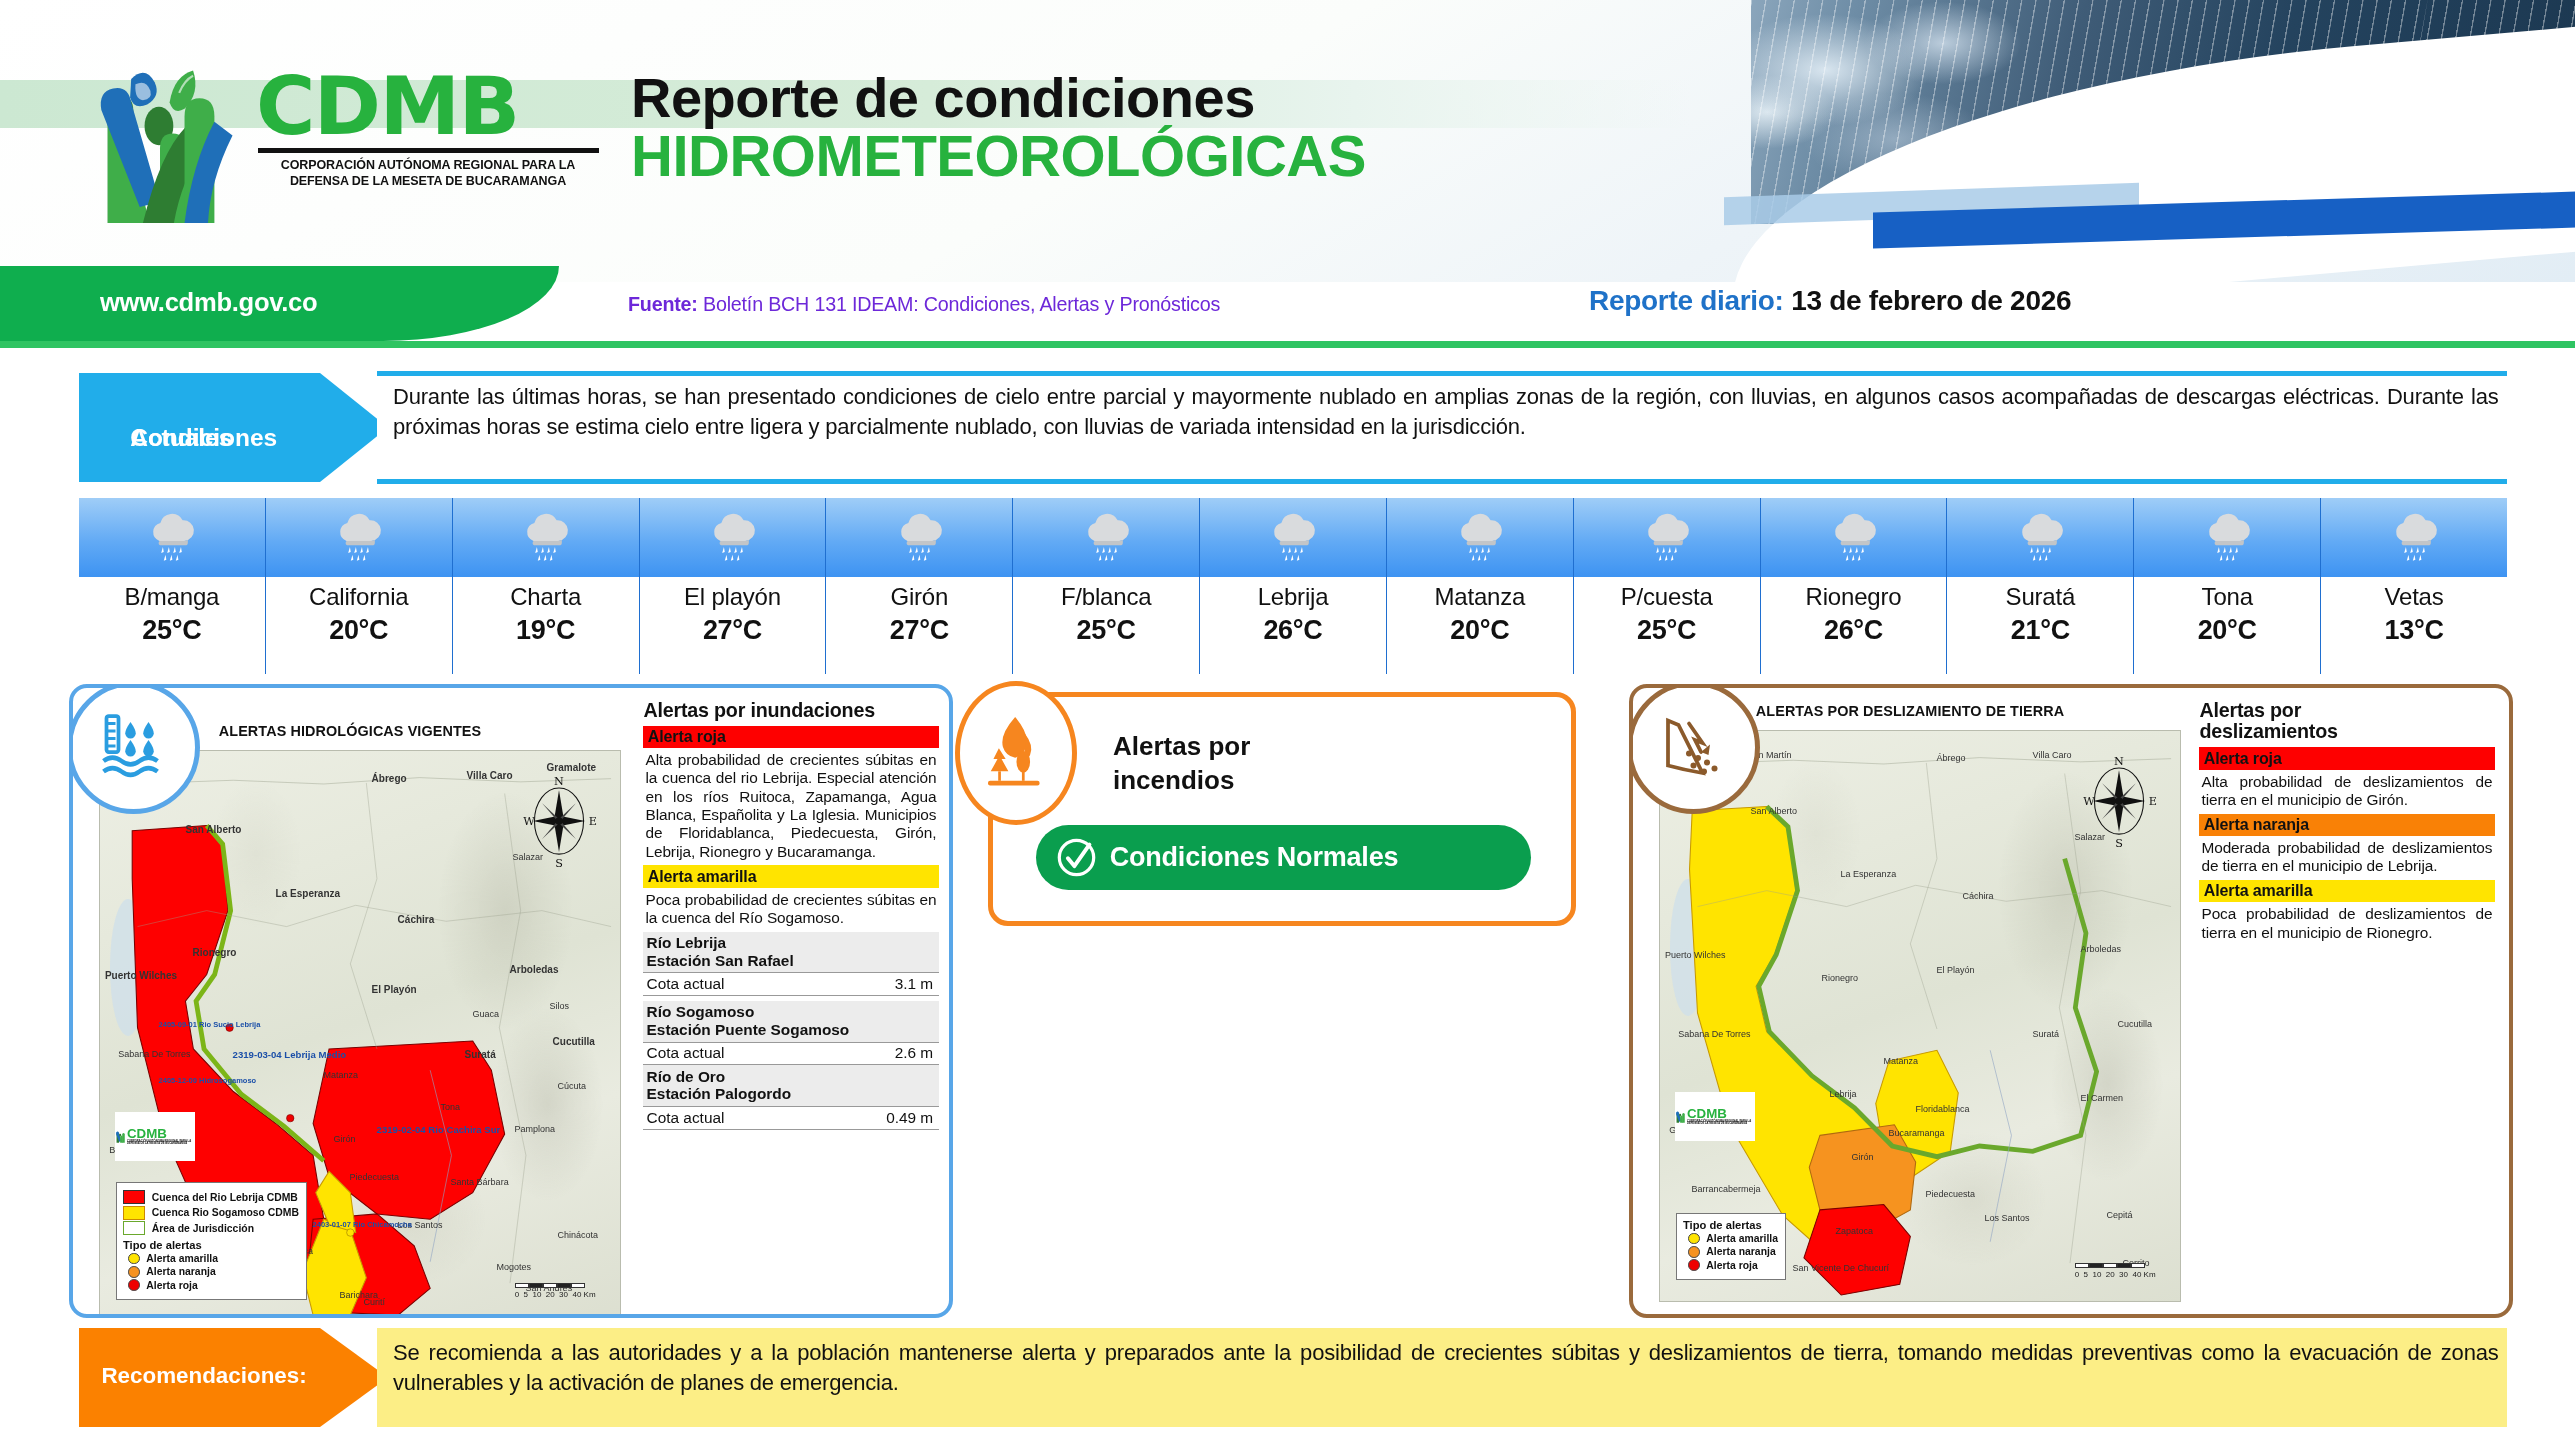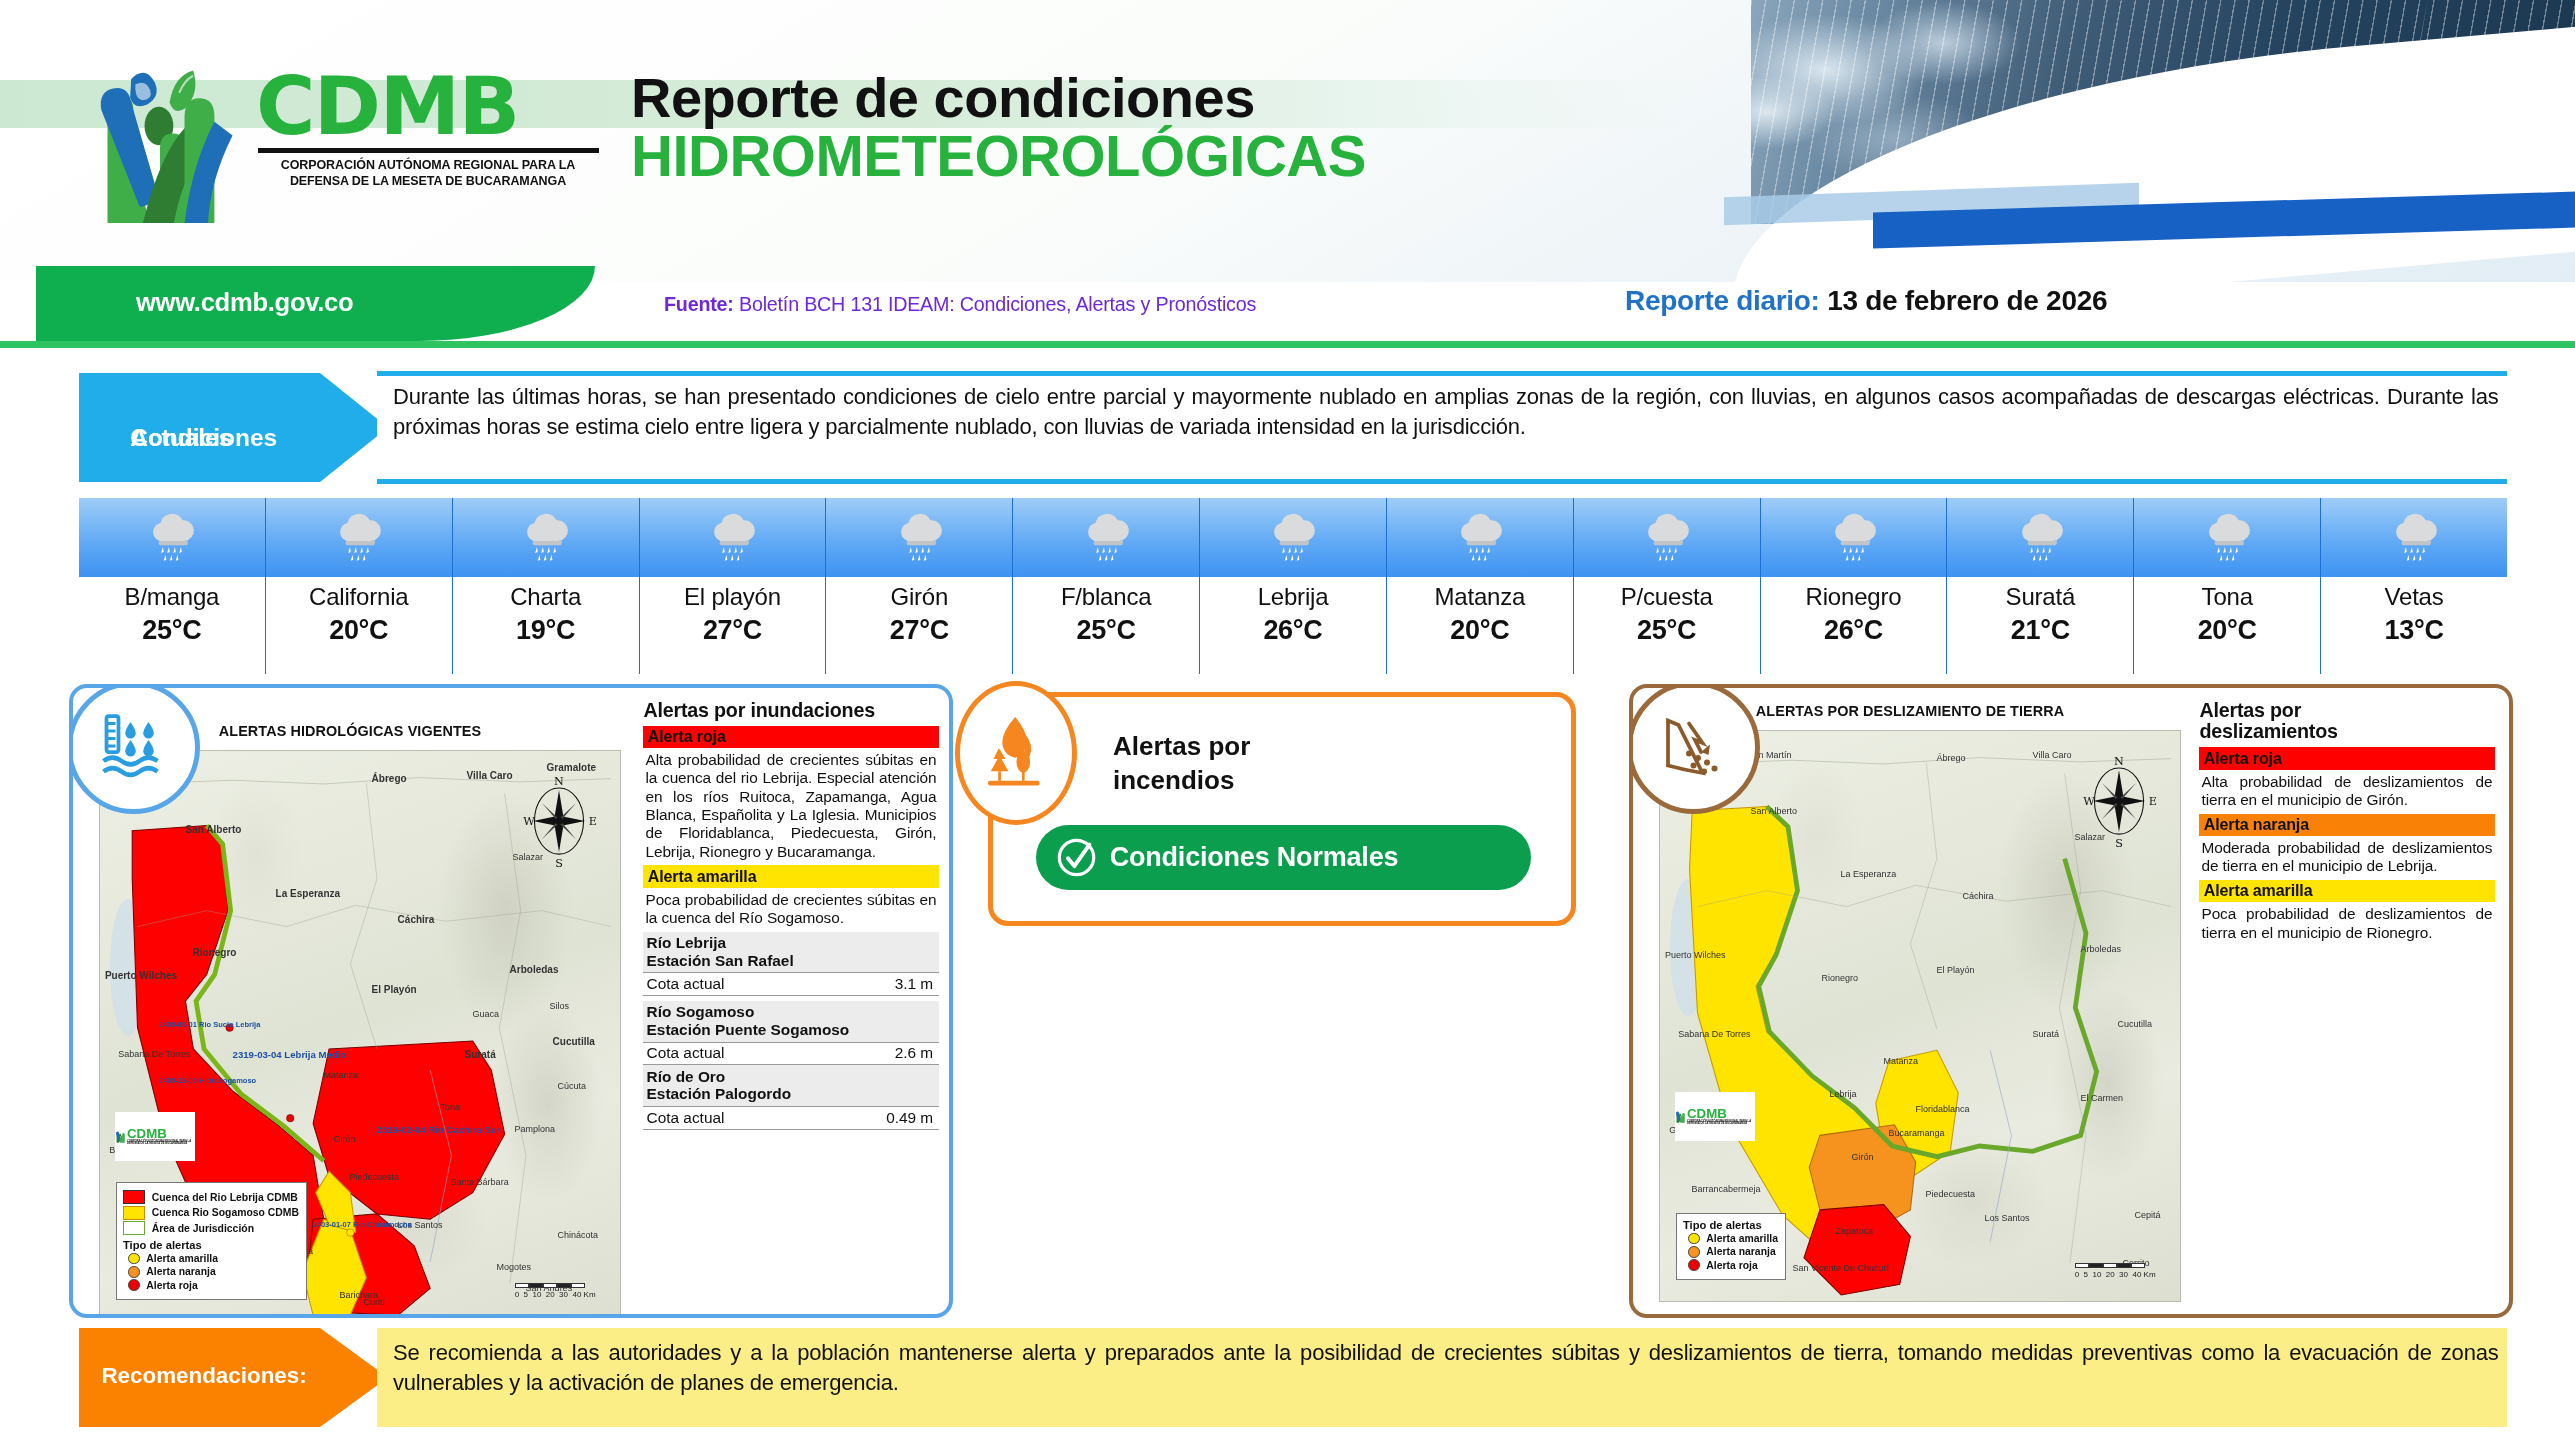--- a/index.html
+++ b/index.html
@@ -33,21 +33,21 @@
   .logo-cdmb { font-size:81px; font-weight:bold; color:#27b23e; letter-spacing:-1.6px; line-height:.96;
                font-family:"DejaVu Sans", sans-serif; }
   .logo-rule { width:341px; height:4.8px; background:#111; margin:2.1px 0 4.3px 2.1px; }
   .logo-sub { font-size:12.5px; font-weight:bold; color:#111; line-height:1.28; letter-spacing:-0.1px; text-align:center; width:344px; }
 
   .title-wrap { position:absolute; left:631px; top:69px; }
   .title-1 { font-size:56px; font-weight:bold; color:#111; line-height:1.02; letter-spacing:-0.5px; }
   .title-2 { font-size:58px; font-weight:bold; color:#27b23e; line-height:1.04; letter-spacing:-0.5px; }
 
   
-  .srcbar { position:absolute; left:0; top:266px; width:2524px; height:75px;margin-left:36px; }
+  .srcbar { position:absolute; left:0; top:266px; width:2524px; height:75px; }
   .srcbar-green { position:absolute; left:0; top:0; width:559px; height:75px; background:#0fae4e;
                   border-bottom-right-radius:176px 75px; }
   .srcbar-url { position:absolute; left:100px; top:22.4px; font-size:25.6px; font-weight:bold; color:#fff; letter-spacing:-0.3px; }
   .srcbar-src { position:absolute; left:628px; top:27px; font-size:19.7px; color:#6d28d9; letter-spacing:-0.2px; }
   .srcbar-src b { font-weight:bold; }
   .srcbar-date { position:absolute; left:1589px; top:18.6px; font-size:28px; font-weight:bold; color:#111; letter-spacing:-0.3px; white-space:nowrap; }
   .srcbar-date .blue { color:#1f72c8; }
   .srcbar-rule { position:absolute; left:0; top:341px; width:2576px; height:7px; background:#2fc462; }
 
   
@@ -738,21 +738,21 @@
       <div class="mlabel sm" style="left:229px; top:397px;">Bucaramanga</div>
       <div class="mlabel sm" style="left:256px; top:373px;">Floridablanca</div>
       <div class="mlabel sm" style="left:266px; top:458px;">Piedecuesta</div>
       <div class="mlabel sm" style="left:325px; top:482px;">Los Santos</div>
       <div class="mlabel sm" style="left:176px; top:495px;">Zapatoca</div>
       <div class="mlabel sm" style="left:9.6px;  top:394px;">Galán</div>
       <div class="mlabel sm" style="left:32px;  top:453px;">Barrancabermeja</div>
       <div class="mlabel sm" style="left:64px; top:501px;">Betulia</div>
       <div class="mlabel sm" style="left:133px; top:532px;">San Vicente De Chucurí</div>
       <div class="mlabel sm" style="left:421px; top:362px;">El Carmen</div>
-      <div class="mlabel sm" style="left:447px; top:479px;margin-left:28px;">Cepitá</div>
+      <div class="mlabel sm" style="left:447px; top:479px;">Cepitá</div>
       <div class="mlabel sm" style="left:463px; top:527px;">Cerrito</div>
 
       <svg class="compass" viewBox="0 0 150 180">
         <ellipse cx="75" cy="92" rx="46" ry="62" fill="none" stroke="#111" stroke-width="2"></ellipse>
         <polygon points="75,34 84,88 75,96 66,88" fill="#111"></polygon>
         <polygon points="75,150 84,96 75,88 66,96" fill="#111"></polygon>
         <polygon points="26,92 70,83 78,92 70,101" fill="#111"></polygon>
         <polygon points="124,92 80,83 72,92 80,101" fill="#111"></polygon>
         <polygon points="43,58 75,88 72,92 43,58" fill="#444"></polygon>
           <polygon points="107,126 75,96 78,92 107,126" fill="#444"></polygon>

